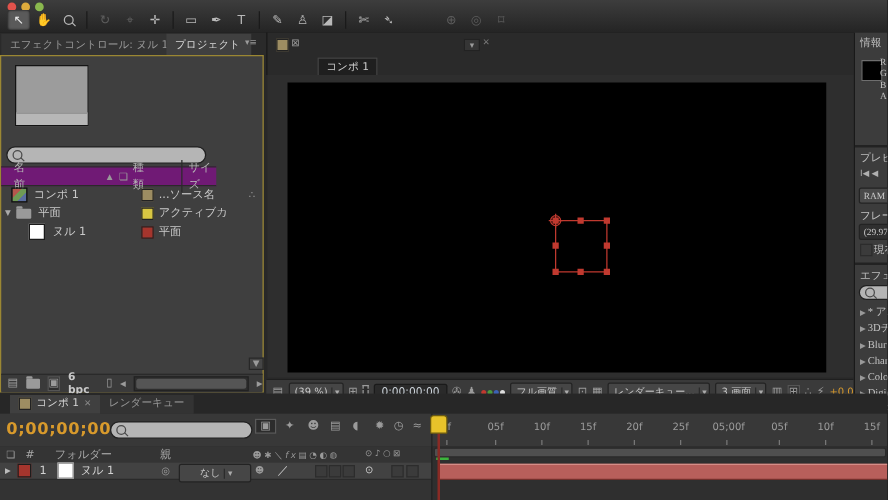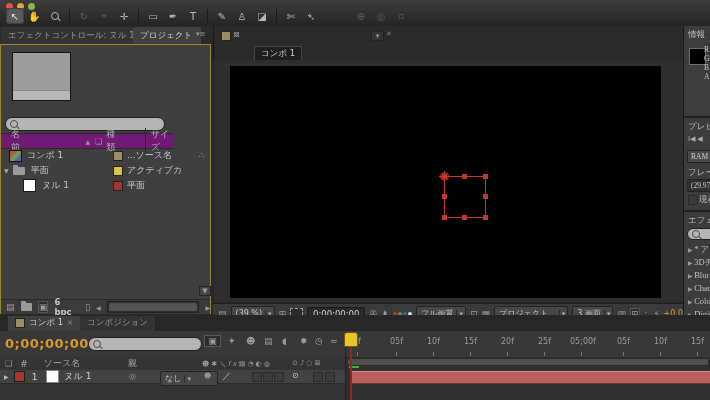--- a/index.html
+++ b/index.html
@@ -208,21 +208,21 @@
         <i style="background:#3c62b5;"></i>
         <i style="background:#ddd;"></i>
       </span>
     <span class="dd">
         <span>フル画質</span>
         <span class="arr">▾</span>
       </span>
     <span class="ic">⊡</span>
     <span class="ic">▦</span>
     <span class="dd">
-        <span>プロジェクト...</span>
+        <span>レンダーキュー...</span>
         <span class="arr">▾</span>
       </span>
     <span class="dd">
         <span>3 画面</span>
         <span class="arr">▾</span>
       </span>
     <span class="ic">▥</span>
     <span class="ic" style="background:#2e2e2e;border:1px solid #555;">⊞</span>
     <span class="ic">∴</span>
     <span class="ic">⚡</span>
@@ -261,21 +261,21 @@
   </div>
 
   <div class="abs tlarea"></div>
 
   <div class="abs tltabs">
     <div class="tab active" style="margin-left:8px;height:15px;gap:4px;">
       <span class="swatch" style="width:8px;height:8px;background:#9d8d62;border:1px solid #222;"></span>
       <span>コンポ 1</span>
       <span style="color:#888;font-size:7px;">✕</span>
     </div>
-    <div class="tab" style="height:15px;">コンポジション</div>
+    <div class="tab" style="height:15px;">レンダーキュー</div>
   </div>
 
   <div class="abs tlhead">
     <span class="abs timecode" style="left:5px;top:5px;">0;00;00;00</span>
     <div class="abs searchbox" style="left:88px;top:6px;width:104px;height:12px;">
         <span class="mag"></span>
       </div>
     <span class="abs ic" style="left:204px;top:4px;width:15px;background:#2c2c2c;border:1px solid #5a5a5a;">▣</span>
     <span class="abs ic" style="left:228px;top:5px;">✦</span>
     <span class="abs ic" style="left:246px;top:5px;">☻</span>
@@ -305,34 +305,34 @@
       <span class="ruler-tick" style="left:235px;"></span>
         <span class="ruler-tick" style="left:277px;"></span>
       <span class="ruler-tick" style="left:314px;"></span>
         <span class="ruler-tick" style="left:351px;"></span>
     </div>
   </div>
 
   <div class="abs tlcols">
     <span class="ic" style="margin-left:5px;font-size:8px;">❏</span>
     <span style="margin-left:8px;">#</span>
-    <span style="margin-left:16px;">ソース名</span>
+    <span style="margin-left:16px;">フォルダー</span>
     <span style="position:absolute;left:128px;">親</span>
     <span class="abs" style="left:202px;top:2px;font-size:7px;color:#999;letter-spacing:2px;"><span>☻</span><span>✱</span><span>＼</span><i style="font-style:italic;">fx</i><span>▤</span><span>◔</span><span>◐</span><span>◍</span></span>
     <span class="abs" style="left:292px;top:2px;font-size:7px;color:#999;letter-spacing:2px;"><span>⊙</span><span>♪</span><span>○</span><span>⊠</span></span>
   </div>
 
   <div class="abs layerrow">
     <span style="margin-left:4px;font-size:6px;color:#bbb;">▶</span>
     <span class="swatch" style="margin-left:5px;width:9px;height:9px;background:#a5352d;border:1px solid #1d1d1d;"></span>
     <span style="margin-left:7px;">1</span>
     <span class="swatch" style="margin-left:9px;width:11px;height:11px;background:#fff;border:1px solid #888;"></span>
     <span style="margin-left:5px;">ヌル 1</span>
     <span class="ic" style="position:absolute;left:129px;font-size:8px;">◎</span>
-    <span class="dd abs" style="left:143px;top:1px;width:50px;justify-content:flex-start;margin-left:17px;">
+    <span class="dd abs" style="left:143px;top:1px;width:50px;justify-content:center;">
         <span>なし</span>
         <span class="arr">▾</span>
       </span>
     <span class="ic abs" style="left:204px;top:2px;font-size:7px;">☻</span>
     <span class="abs" style="left:222px;top:0;color:#ccc;">／</span>
     <span class="cell abs" style="left:252px;top:2px;"></span>
     <span class="cell abs" style="left:263px;top:2px;"></span>
     <span class="cell abs" style="left:274px;top:2px;"></span>
     <span class="ic abs" style="left:292px;top:1px;font-size:8px;color:#ccc;">⊙</span>
     <span class="cell abs" style="left:313px;top:2px;"></span>

